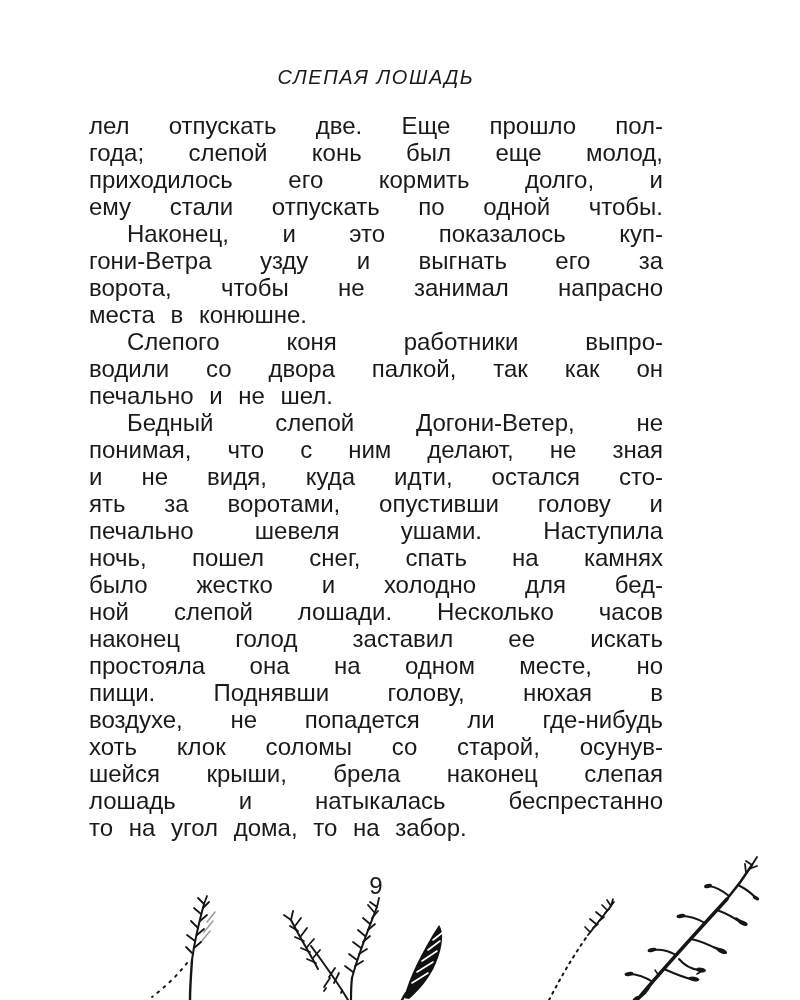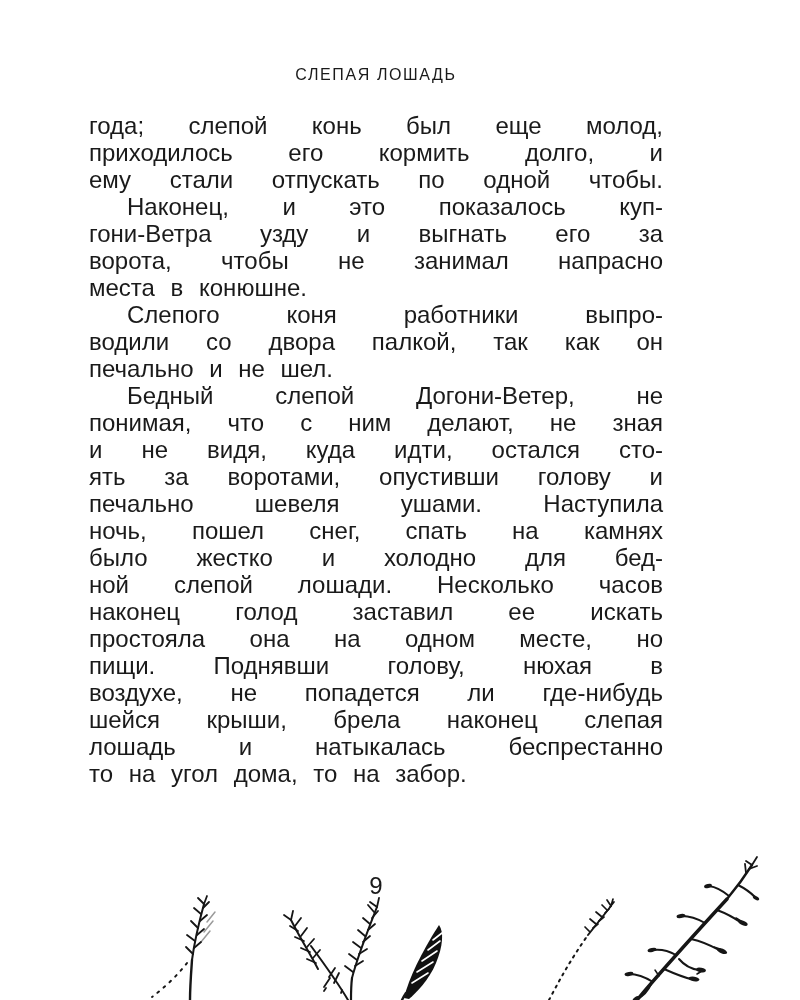--- a/index.html
+++ b/index.html
@@ -17,24 +17,25 @@
     background: #ffffff;
     font-family: "Liberation Sans", sans-serif;
     color: #1a1a1a;
   }
   .title {
     position: absolute;
     left: 89px;
     top: 66px;
     width: 574px;
     text-align: center;
-    font-size: 16px;
+    font-size: 20px;
     letter-spacing: 1.6px;
     color: #1a1a1a;
     white-space: nowrap;
+    font-style: italic;
   }
   .text-block {
     position: absolute;
     left: 89px;
     top: 112px;
     width: 574px;
     font-size: 24px;
     color: #1a1a1a;
   }
   .line {
@@ -69,20 +70,21 @@
   }
 </style>
 </head>
 <body>
 
 <div class="page">
 
   <div class="title">СЛЕПАЯ ЛОШАДЬ</div>
 
   <div class="text-block" id="body-text">
+      <div class="line justify">лел отпускать две. Еще прошло пол-</div>
       <div class="line justify">года; слепой конь был еще молод,</div>
       <div class="line justify">приходилось его кормить долго, и</div>
       <div class="line justify">ему стали отпускать по одной чтобы.</div>
       <div class="line justify indent">Наконец, и это показалось куп-</div>
       <div class="line justify">гони-Ветра узду и выгнать его за</div>
       <div class="line justify">ворота, чтобы не занимал напрасно</div>
       <div class="line">места в конюшне.</div>
       <div class="line justify indent">Слепого коня работники выпро-</div>
       <div class="line justify">водили со двора палкой, так как он</div>
       <div class="line">печально и не шел.</div>
@@ -91,20 +93,21 @@
       <div class="line justify">и не видя, куда идти, остался сто-</div>
       <div class="line justify">ять за воротами, опустивши голову и</div>
       <div class="line justify">печально шевеля ушами. Наступила</div>
       <div class="line justify">ночь, пошел снег, спать на камнях</div>
       <div class="line justify">было жестко и холодно для бед-</div>
       <div class="line justify">ной слепой лошади. Несколько часов</div>
       <div class="line justify">наконец голод заставил ее искать</div>
       <div class="line justify">простояла она на одном месте, но</div>
       <div class="line justify">пищи. Поднявши голову, нюхая в</div>
       <div class="line justify">воздухе, не попадется ли где-нибудь</div>
+      <div class="line justify">хоть клок соломы со старой, осунув-</div>
       <div class="line justify">шейся крыши, брела наконец слепая</div>
       <div class="line justify">лошадь и натыкалась беспрестанно</div>
       <div class="line">то на угол дома, то на забор.</div>
     </div>
 
   <div class="page-number">9</div>
 
   <svg class="decor" viewBox="0 0 800 150" xmlns="http://www.w3.org/2000/svg">
 
     <g stroke="#161616" fill="none" stroke-linecap="round">

